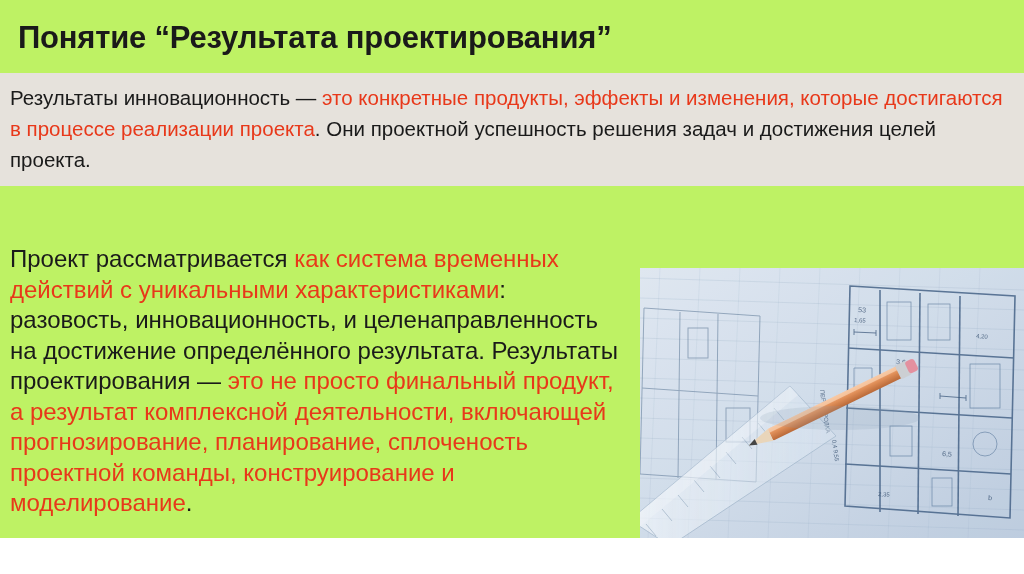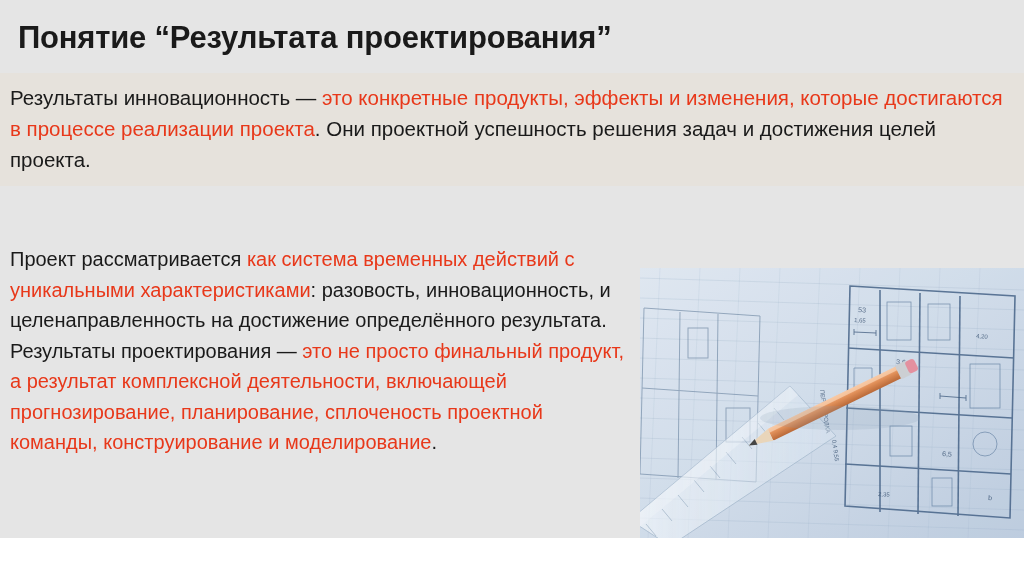--- a/index.html
+++ b/index.html
@@ -12,21 +12,21 @@
     height: 574px;
     font-family: "Liberation Sans", sans-serif;
     position: relative;
     overflow: hidden;
   }
   .slide {
     position: absolute;
     left: 0; top: 0;
     width: 1024px;
     height: 574px;
-    background: #e5e5e5;
+    background: #bef264;
   }
   .title {
     position: absolute;
     left: 18px;
     top: 20px;
     width: 920px;
     font-size: 31px;
     font-weight: bold;
     color: #1a1a1a;
     letter-spacing: -0.2px;
@@ -50,21 +50,21 @@
     color: #1a1a1a;
   }
   .red {
     color: #e8381a;
   }
   .body-text {
     position: absolute;
     left: 10px;
     top: 244px;
     width: 620px;
-    font-size: 20px;
+    font-size: 24px;
     line-height: 30.5px;
     color: #1a1a1a;
   }
   .photo {
     position: absolute;
     left: 640px;
     top: 268px;
     width: 384px;
     height: 270px;
     overflow: hidden;

